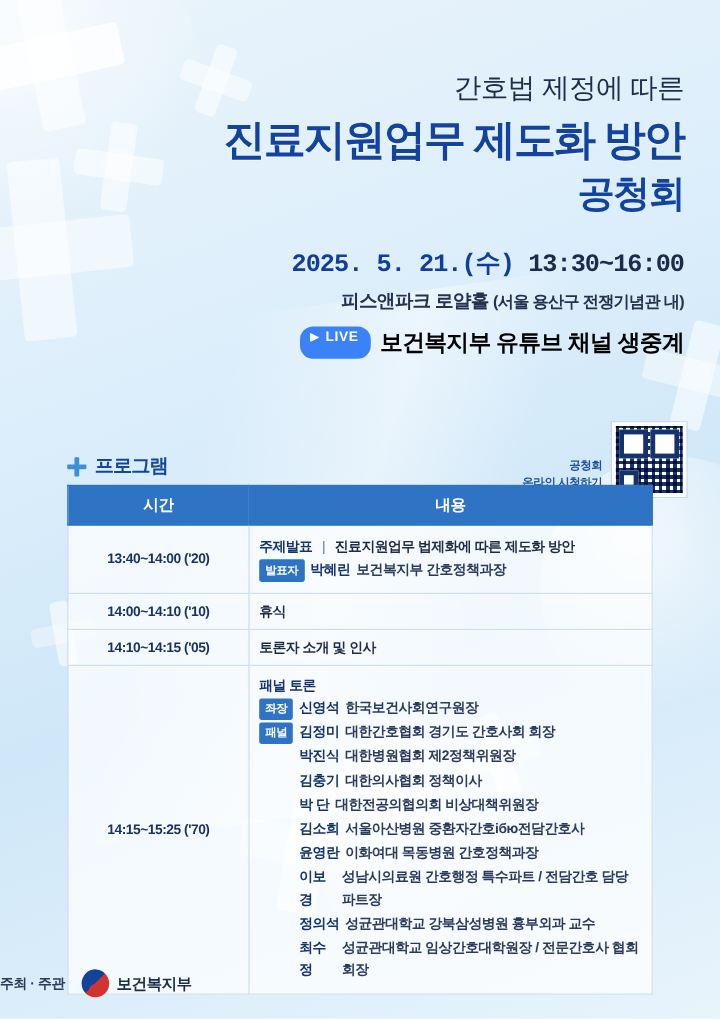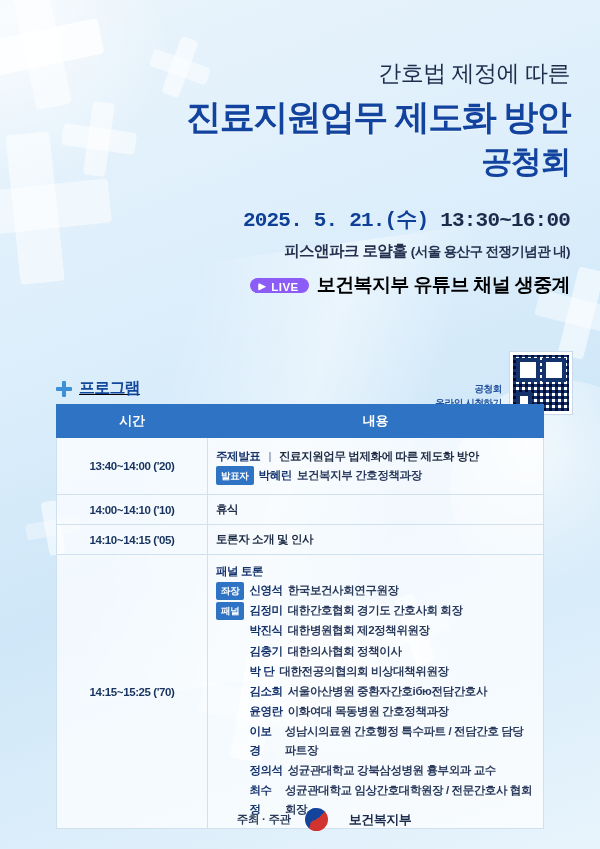--- a/index.html
+++ b/index.html
@@ -115,25 +115,25 @@
     margin-top: 10px;
     display: flex;
     justify-content: flex-end;
     align-items: center;
     gap: 8px;
   }
   .live-badge {
     display: inline-flex;
     align-items: center;
     gap: 5px;
-    background: #8b5cf6;
+    background: #3b82f6;
     color: #fff;
     font-size: 11.5px;
     font-weight: bold;
-    padding: 3px 10px 0 8px;
+    padding: 3px 10px 12px 8px;
     border-radius: 11px;
     letter-spacing: 0.5px;
   }
   .live-dot {
     width: 8px; height: 8px;
     background: #fff;
     border-radius: 2px;
     clip-path: polygon(0 0, 100% 50%, 0 100%);
   }
   .live-text {
@@ -183,21 +183,20 @@
   .qr-eye3 { left: 3px; bottom: 3px; }
 
   
   .prog-head {
     position: absolute;
     left: 56px;
     top: 378px;
     display: flex;
     align-items: center;
     gap: 7px;
-    text-decoration: underline;
   }
   .plus-icon {
     position: relative;
     width: 16px; height: 16px;
   }
   .plus-icon::before, .plus-icon::after {
     content: "";
     position: absolute;
     background: #3d8fd6;
     border-radius: 1px;
@@ -266,34 +265,33 @@
   .org { font-weight: bold; color: #2a3a5c; }
   .panel-title { font-weight: bold; color: #14326b; display: block; margin-bottom: 2px; }
   .plist .tagline { margin-top: 1px; }
 
   
   .footer {
     position: absolute;
     left: 0; right: 0; bottom: 18px;
     display: flex;
     align-items: center;
-    justify-content: center;
+    justify-content: flex-start;
     gap: 14px;
-    padding-left: 48px;
   }
   .host-label {
     font-size: 11.5px;
     font-weight: bold;
     color: #2b3a58;
     letter-spacing: -0.3px;
   }
   .mohw {
     display: flex;
     align-items: center;
-    gap: 21px;
+    gap: 6px;
   }
   .taegeuk {
     width: 23px; height: 23px;
     border-radius: 50%;
     background:
       linear-gradient(135deg, #13439b 0 50%, #d1332e 50% 100%);
     position: relative;
     overflow: hidden;
   }
   .taegeuk::before {

